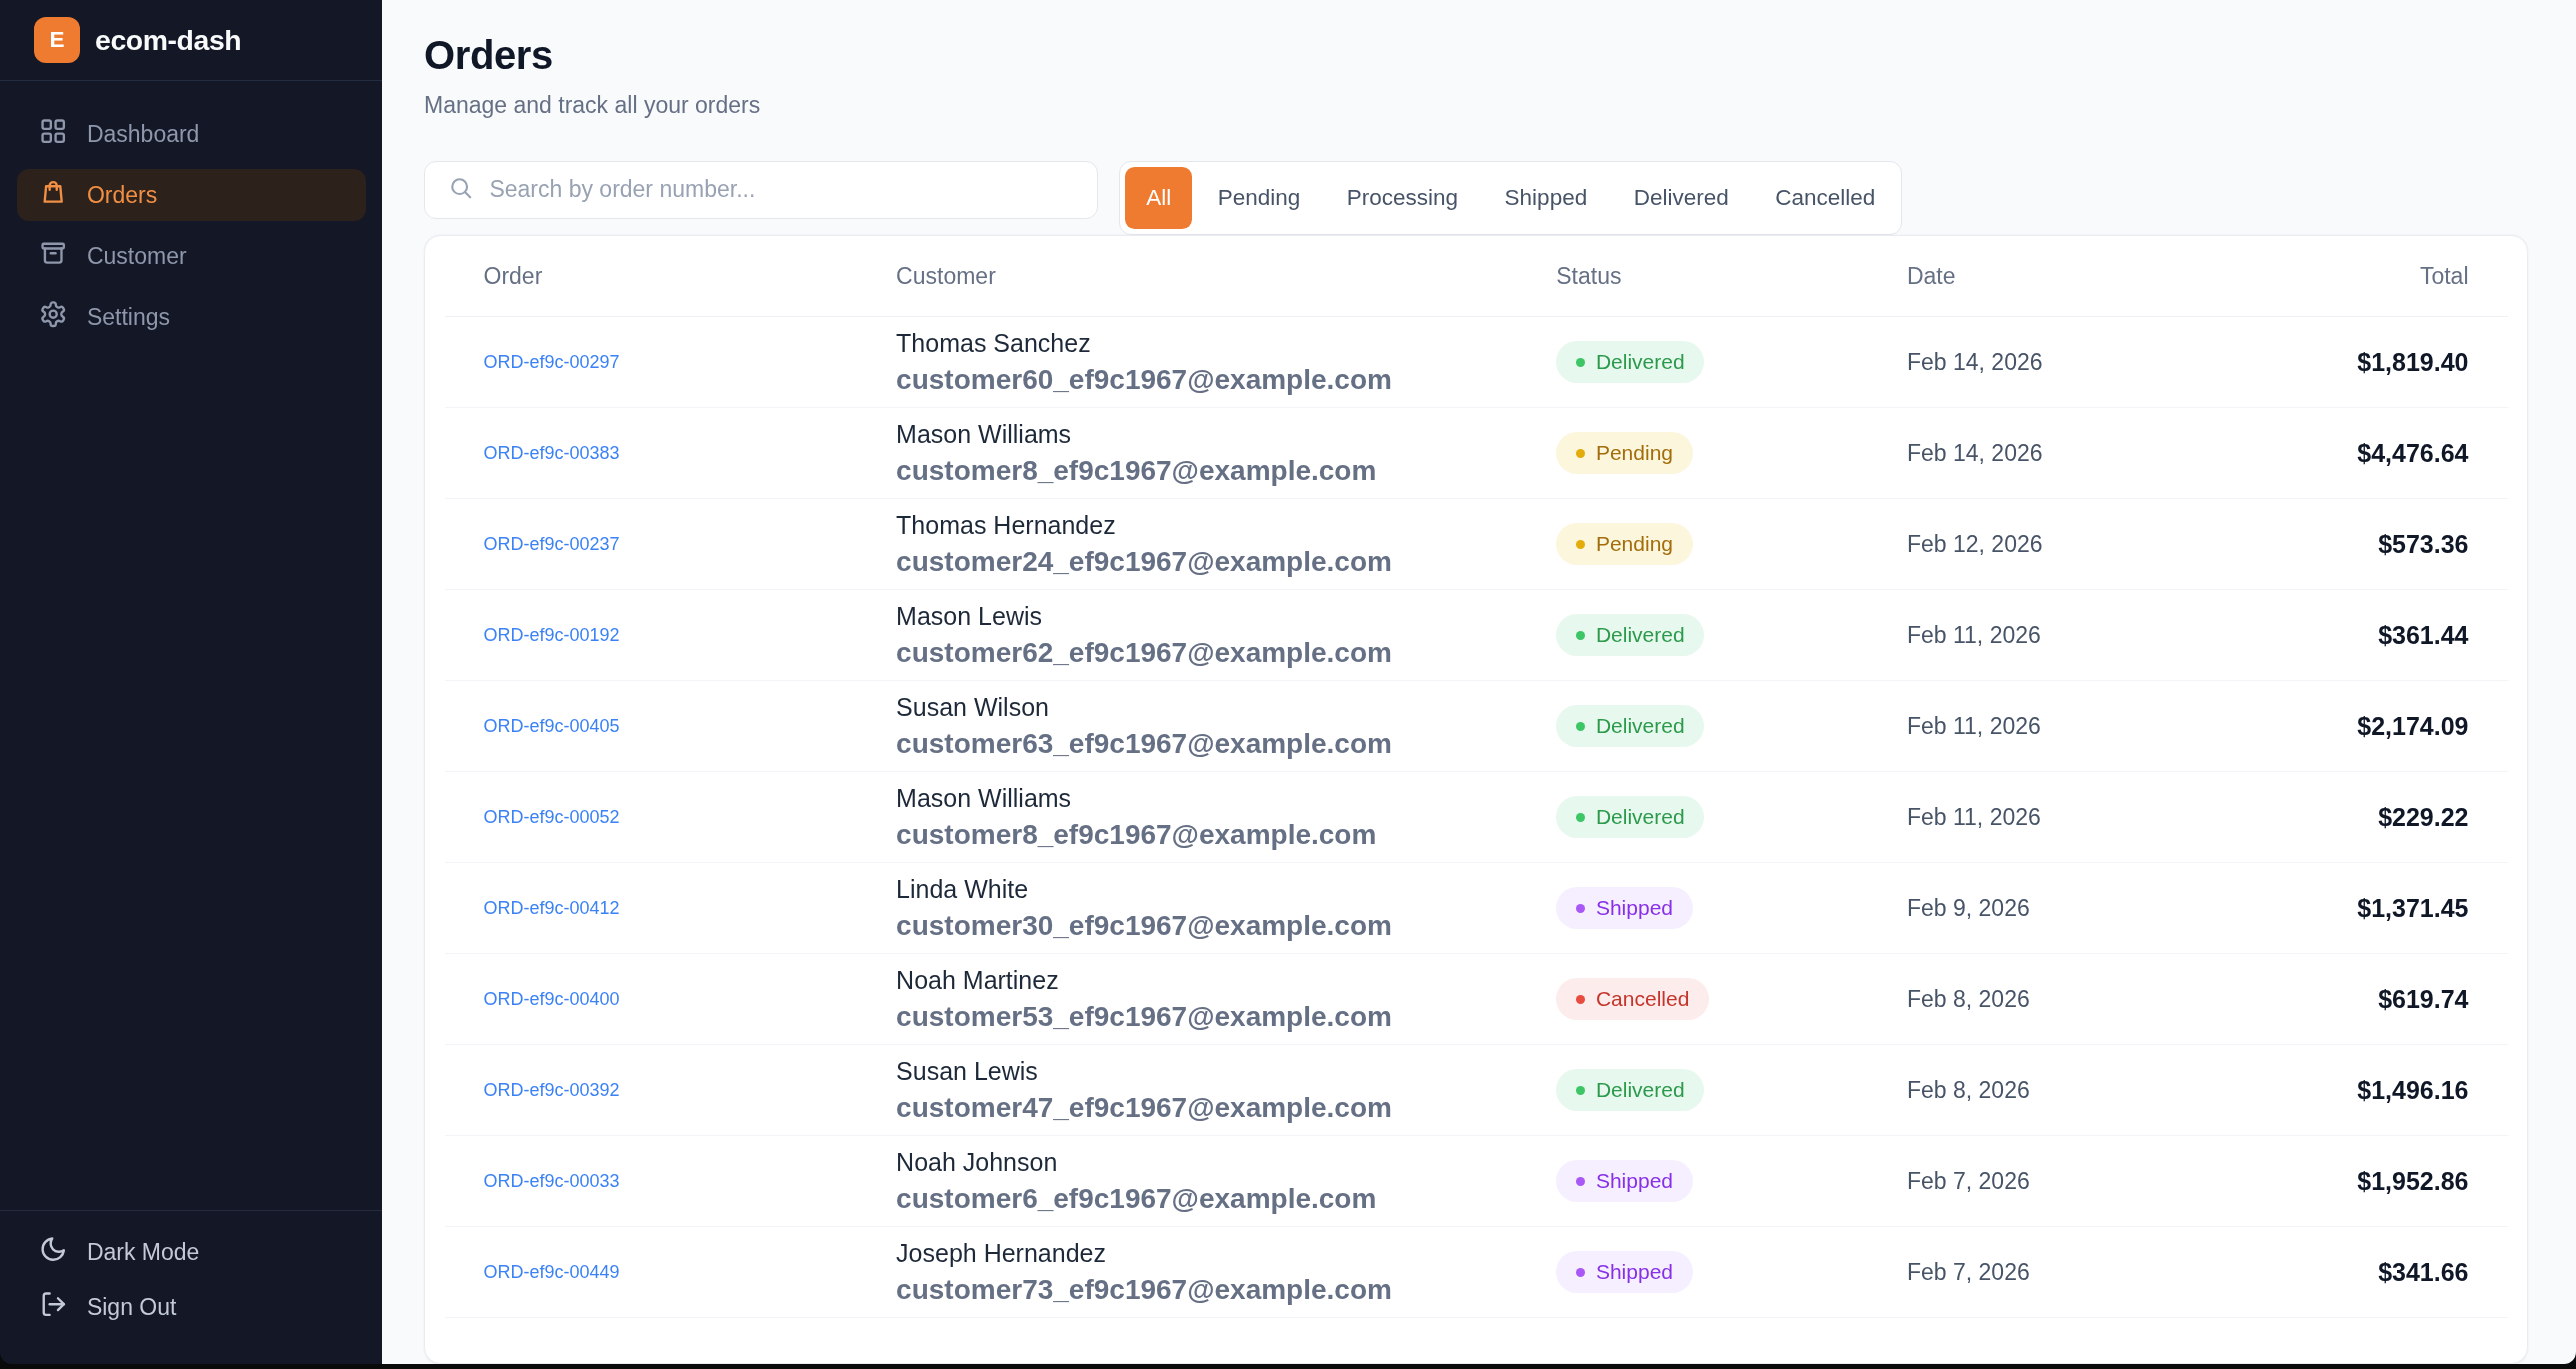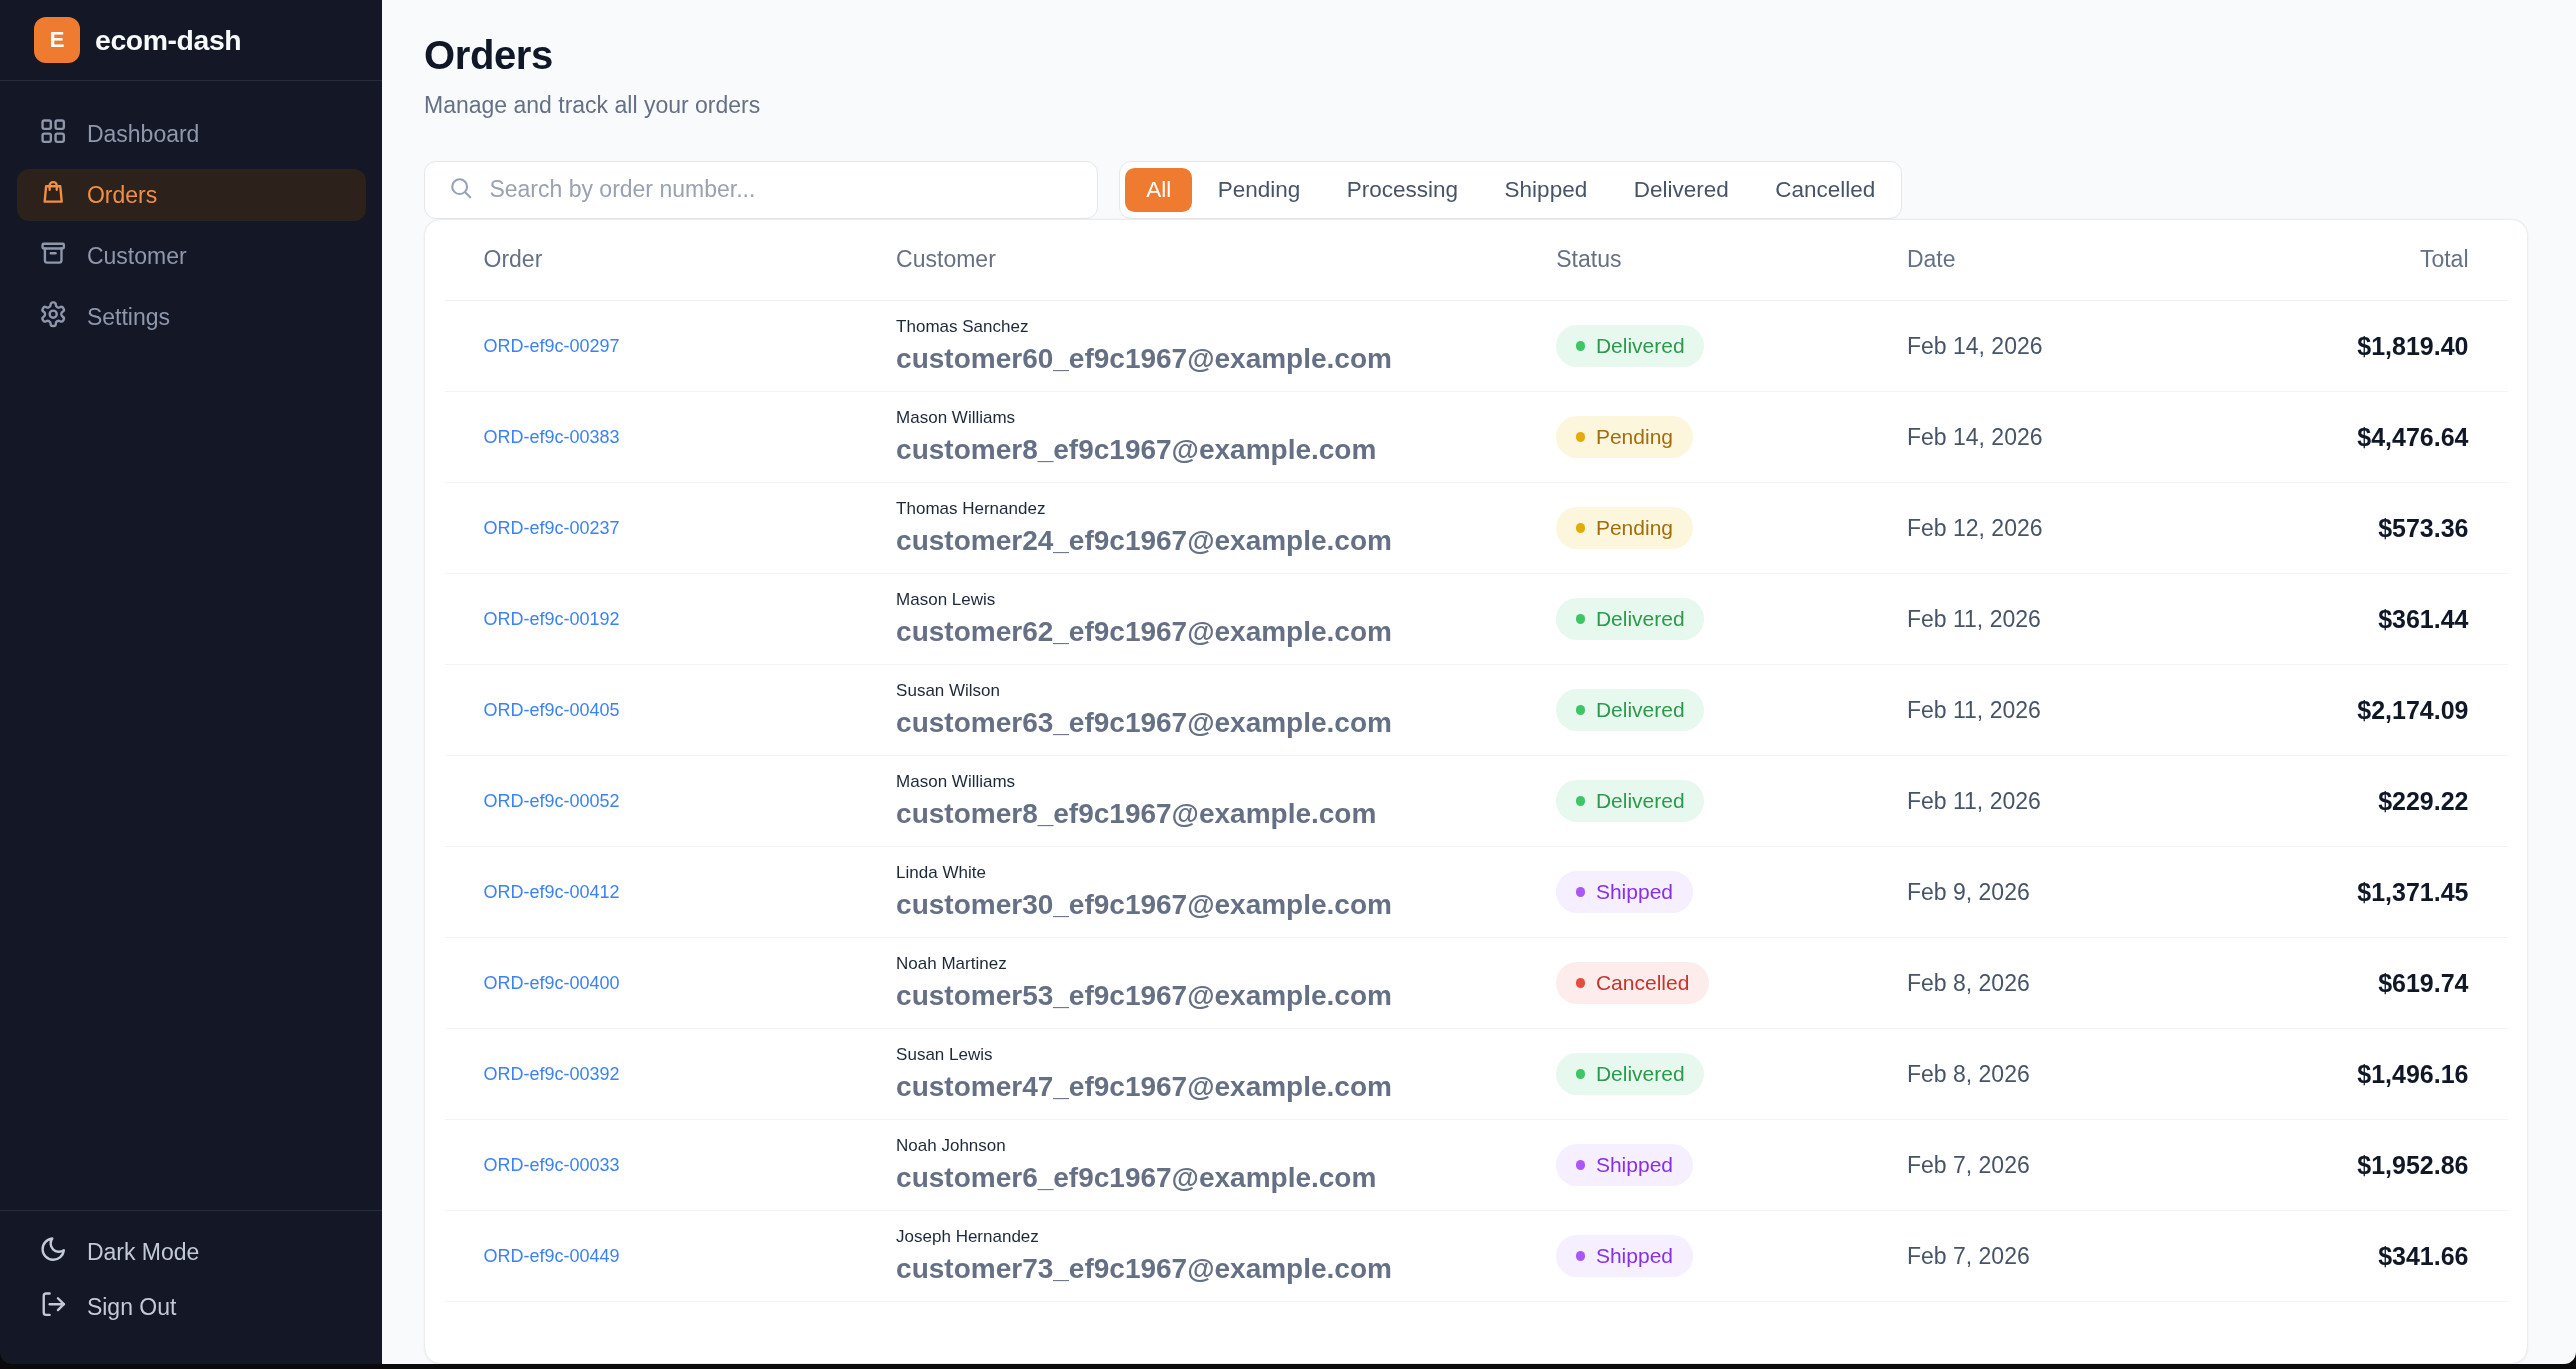--- a/index.html
+++ b/index.html
@@ -92,21 +92,21 @@
     background:#fff;
     border:1.5px solid #e4e7ec;
     border-radius:12px;
     padding:5.2px;
     display:flex; align-items:center; gap:4.5px;
   }
   .pill {
     border:none; background:transparent;
     font-family:inherit;
     font-size:22.5px; font-weight:500; color:#475467;
-    padding:0 21px; height:44px;
+    padding:0 21px; height:62px;
     border-radius:9.7px;
     cursor:pointer;
     display:flex; align-items:center;
   }
   .pill.active { background:var(--accent,#ee7b30); color:#fff; }
 
   
   .card {
     flex:1;
     background:#fff;
@@ -128,21 +128,21 @@
   }
   th.right, td.right { text-align:right; }
   td {
     height:91px;
     padding:0 39px;
     border-bottom:0.7px solid #f2f4f7;
     vertical-align:middle;
   }
   tr:last-child td { border-bottom:0.7px solid #f2f4f7; }
   .order-link { color:#3b82f6; font-size:18px; font-weight:500; cursor:pointer; }
-  .cust-name { color:#1d2939; font-size:17px; font-weight:500; }
+  .cust-name { color:#1d2939; font-size:25px; font-weight:500; }
   .cust-email { margin-top:6.7px; color:#667085; font-size:28px;font-weight:bold; }
   .date-cell { color:#475467; font-size:23px; }
   .total-cell { color:#101828; font-size:25px; font-weight:700; }
 
   .badge {
     display:inline-flex; align-items:center; gap:10.5px;
     padding:9px 19.5px;
     border-radius:748px;
     font-size:21px; font-weight:500;
     white-space:nowrap;

